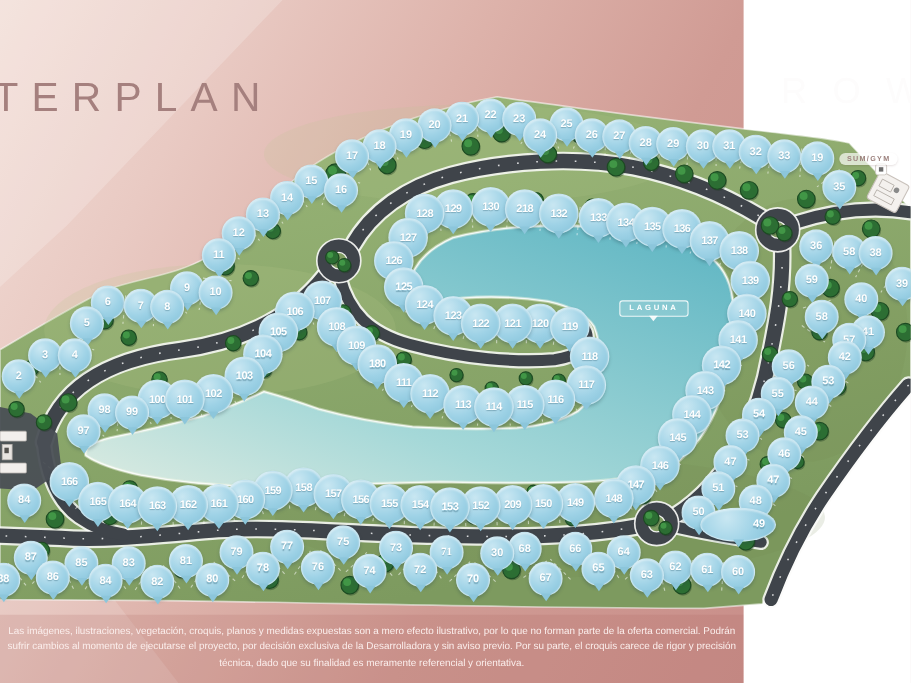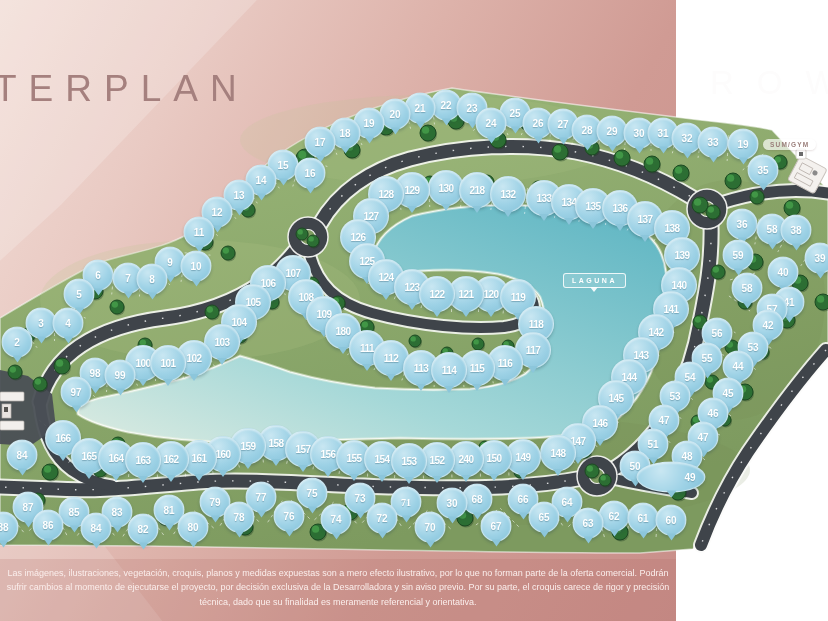--- a/index.html
+++ b/index.html
@@ -667,21 +667,21 @@
       <div class="marker s3" style="left: 671px; top: 309px; z-index: 309;">141</div>
       <div class="marker s3" style="left: 656px; top: 332px; z-index: 332;">142</div>
       <div class="marker s3" style="left: 641px; top: 355px; z-index: 355;">143</div>
       <div class="marker s3" style="left: 629px; top: 377px; z-index: 377;">144</div>
       <div class="marker s3" style="left: 616px; top: 398px; z-index: 398;">145</div>
       <div class="marker s3" style="left: 600px; top: 423px; z-index: 423;">146</div>
       <div class="marker s3" style="left: 578px; top: 441px; z-index: 441;">147</div>
       <div class="marker s3" style="left: 558px; top: 453px; z-index: 453;">148</div>
       <div class="marker s3" style="left: 523px; top: 457px; z-index: 457;">149</div>
       <div class="marker s3" style="left: 494px; top: 458px; z-index: 458;">150</div>
-      <div class="marker s3" style="left: 466px; top: 459px; z-index: 459;">240</div>
+      <div class="marker s3" style="left: 466px; top: 459px; z-index: 459;">209</div>
       <div class="marker s3" style="left: 437px; top: 460px; z-index: 460;">152</div>
       <div class="marker s3" style="left: 409px; top: 461px; z-index: 461;">153</div>
       <div class="marker s3" style="left: 382px; top: 459px; z-index: 459;">154</div>
       <div class="marker s3" style="left: 354px; top: 458px; z-index: 458;">155</div>
       <div class="marker s3" style="left: 328px; top: 454px; z-index: 454;">156</div>
       <div class="marker s3" style="left: 303px; top: 449px; z-index: 449;">157</div>
       <div class="marker s3" style="left: 276px; top: 443px; z-index: 443;">158</div>
       <div class="marker s3" style="left: 248px; top: 446px; z-index: 446;">159</div>
       <div class="marker s3" style="left: 223px; top: 454px; z-index: 454;">160</div>
       <div class="marker s3" style="left: 199px; top: 458px; z-index: 458;">161</div>

